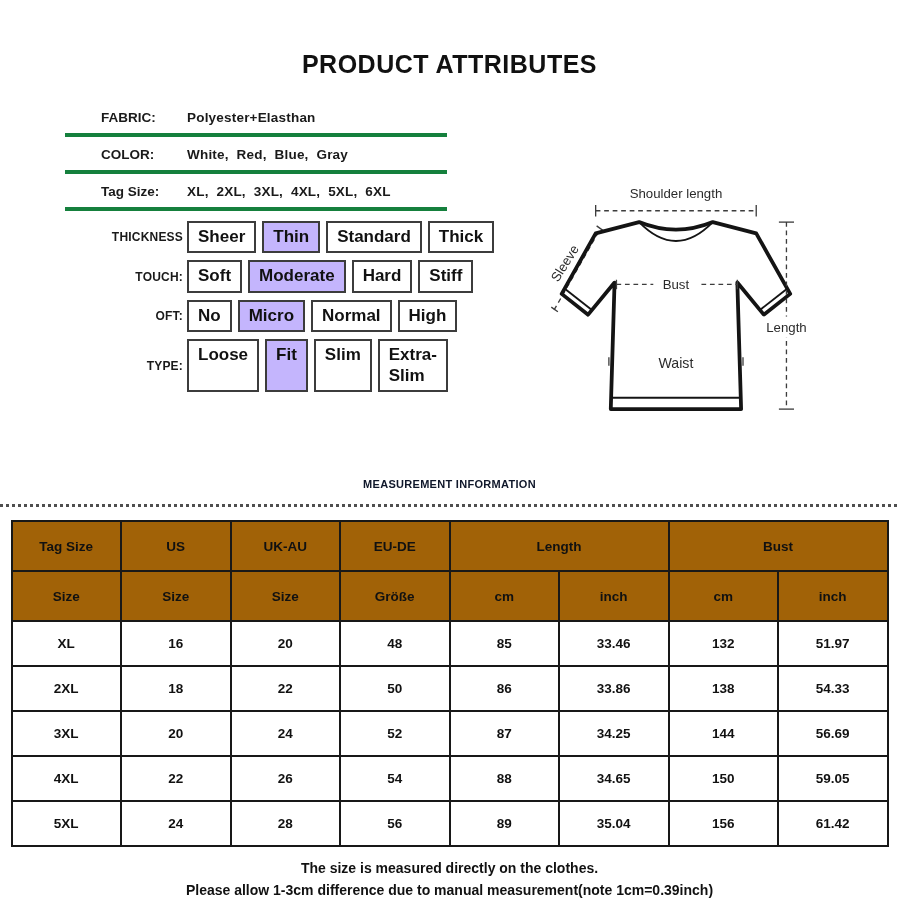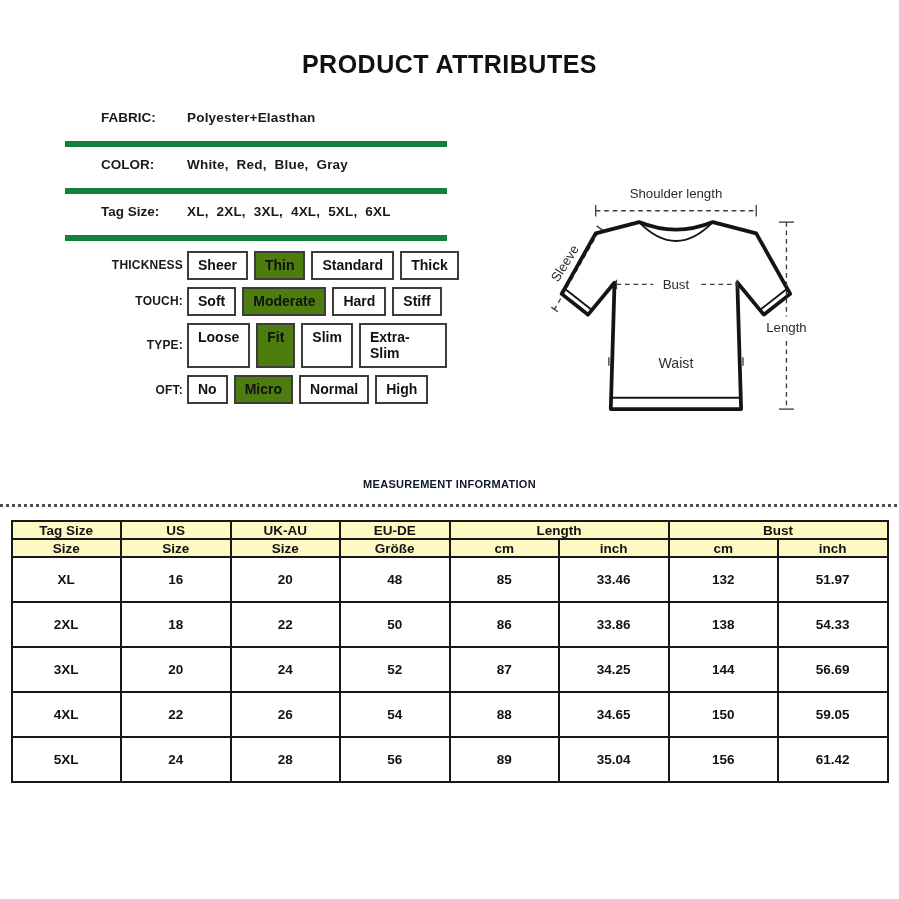--- a/index.html
+++ b/index.html
@@ -16,42 +16,42 @@
   .top { position:relative; height:452px; }
   h1.title {
     position:absolute; top:50px; left:0; width:100%;
     text-align:center; font-size:25px; font-weight:700; letter-spacing:.5px;
     color:#111;
   }
 
   .attrs { position:absolute; top:100px; left:65px; width:382px; }
   .attr-row {
     display:flex; align-items:center;
-    padding:10px 0 16px 36px;
-    border-bottom:6px solid #15803d;
+    padding:10px 0 8px 36px;
+    border-bottom:4px solid #15803d;
     font-size:13.5px; font-weight:700;
   }
   .attr-label { flex:none; width:86px; }
   .attr-value { white-space:pre; letter-spacing:.2px; }
 
   .opt-row { display:flex; align-items:center; margin-top:7px; }
   .opt-row.first { margin-top:10px; }
   .opt-label {
     flex:none; width:118px; text-align:right;
     font-size:12px; font-weight:700; letter-spacing:.2px;
   }
   .chips { display:flex; gap:6px; margin-left:4px; }
   .chip {
     display:inline-block;
     border:2px solid #3c3c3c; background:#ffffff;
     font-family:"Liberation Sans", sans-serif;
-    font-size:14px; font-weight:700; color:#111;
+    font-size:17px; font-weight:700; color:#111;
     padding:4px 9px; line-height:1.2; cursor:default;
   }
-  .chip.selected { background:#4d7c0f; }
+  .chip.selected { background:#c4b5fd; }
 
   
   .diagram { position:absolute; top:186px; left:505px; width:350px; }
   .diagram svg { display:block; }
   .shirt { fill:none; stroke:#141414; stroke-width:4; stroke-linejoin:round; }
   .shirt-detail { fill:none; stroke:#141414; stroke-width:2; }
   .dash { stroke:#3d3d3d; stroke-width:1.4; stroke-dasharray:5 4; fill:none; }
   .tick { stroke:#3d3d3d; stroke-width:1.4; fill:none; }
   .diag-text { font-family:"Liberation Sans", sans-serif; font-size:14px; fill:#2b2b2b; }
   .diag-text.big { font-size:15px; }
@@ -66,21 +66,21 @@
     background:repeating-linear-gradient(90deg,#4f4f4f 0 3px,transparent 3px 6px);
   }
   table.sizes {
     width:878px; margin:0 auto;
     border-collapse:collapse; table-layout:fixed;
   }
   table.sizes th, table.sizes td {
     border:2px solid #181818; text-align:center;
     font-size:13.5px; font-weight:700; color:#111; padding:0;
   }
-  table.sizes th { background:#fef9c3; height:18px;margin-left:8px; }
+  table.sizes th { background:#a16207; height:50px;margin-left:8px; }
   table.sizes td { background:#ffffff; height:45px; }
 
   .notes { margin-top:13px; text-align:center; }
   .notes p { font-size:14px; font-weight:700; color:#111; margin:6px 0; }
 </style>
 </head>
 <body>
 
 <div class="page">
 
@@ -118,36 +118,36 @@
         <span class="opt-label">TOUCH:</span>
         <div class="chips">
           <span class="chip">Soft</span>
           <span class="chip selected">Moderate</span>
           <span class="chip">Hard</span>
           <span class="chip">Stiff</span>
         </div>
       </div>
 
       <div class="opt-row">
+        <span class="opt-label">OFT:</span>
+        <div class="chips">
+          <span class="chip">No</span>
+          <span class="chip selected">Micro</span>
+          <span class="chip">Normal</span>
+          <span class="chip">High</span>
+        </div>
+      </div>
+
+      <div class="opt-row">
         <span class="opt-label">TYPE:</span>
         <div class="chips">
           <span class="chip">Loose</span>
           <span class="chip selected">Fit</span>
           <span class="chip">Slim</span>
           <span class="chip">Extra-Slim</span>
-        </div>
-      </div>
-
-      <div class="opt-row">
-        <span class="opt-label">OFT:</span>
-        <div class="chips">
-          <span class="chip">No</span>
-          <span class="chip selected">Micro</span>
-          <span class="chip">Normal</span>
-          <span class="chip">High</span>
         </div>
       </div>
 
     </div>
 
     <div class="diagram">
       <svg viewBox="0 0 360 260" width="340" height="246">
 
         <line class="dash" x1="96" y1="26" x2="266" y2="26"></line>
         <line class="tick" x1="96" y1="20" x2="96" y2="32"></line>
@@ -255,14 +255,18 @@
         <td>28</td>
         <td>56</td>
         <td>89</td>
         <td>35.04</td>
         <td>156</td>
         <td>61.42</td>
       </tr>
     </tbody>
   </table>
 
+  <div class="notes">
+    <p>The size is measured directly on the clothes.</p>
+    <p>Please allow 1-3cm difference due to manual measurement(note 1cm=0.39inch)</p>
+  </div>
 
 </div>
 
 </body></html>

